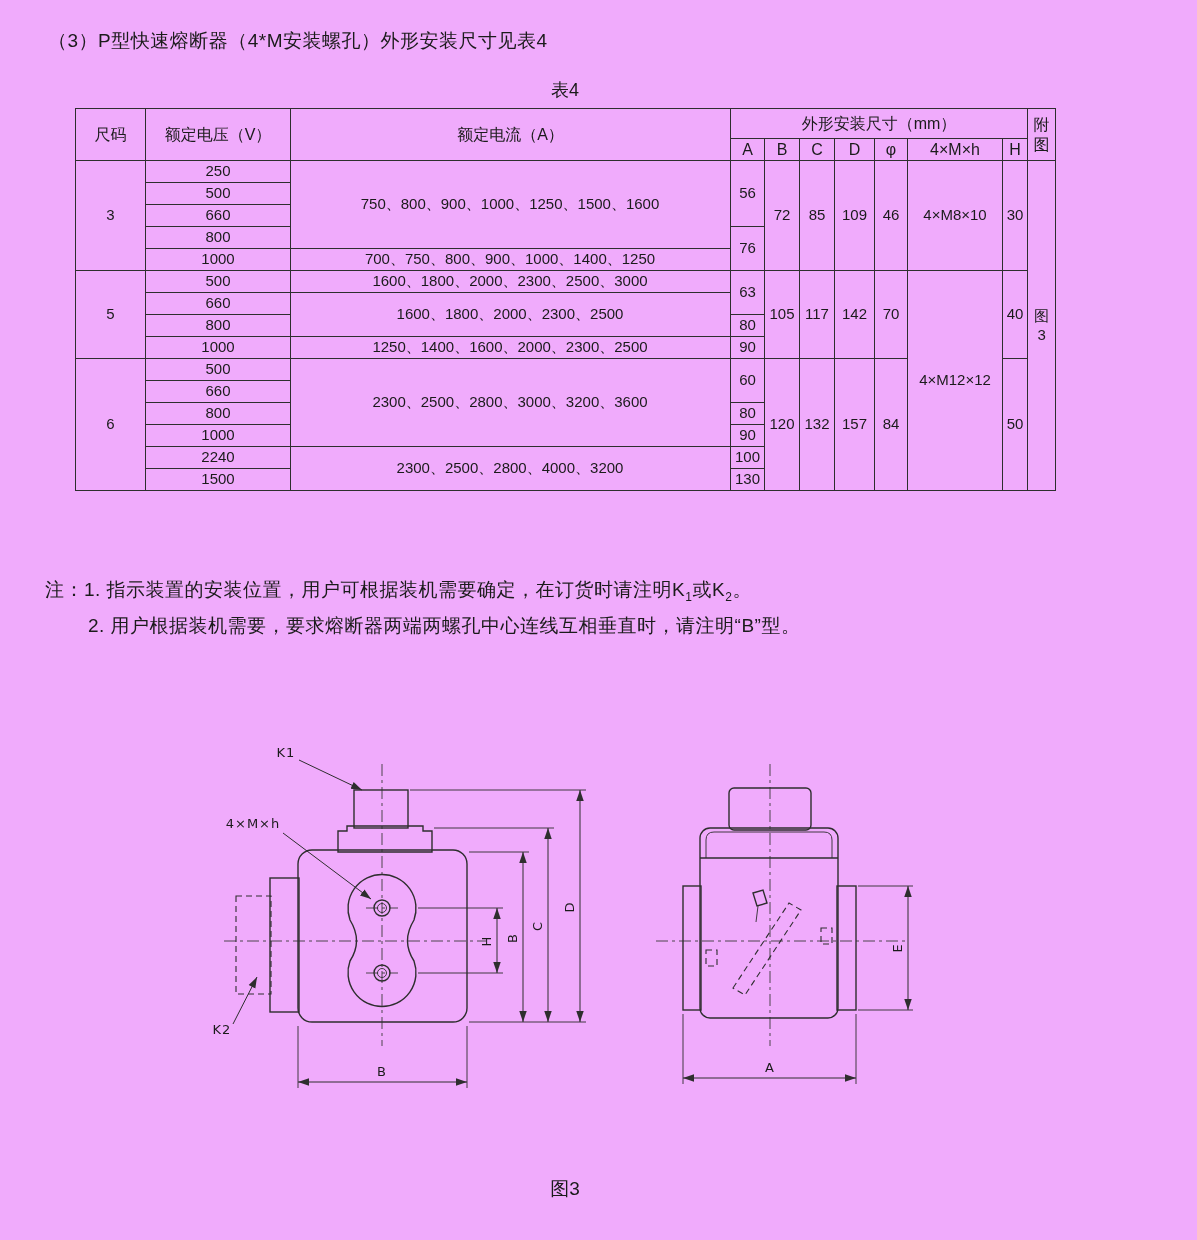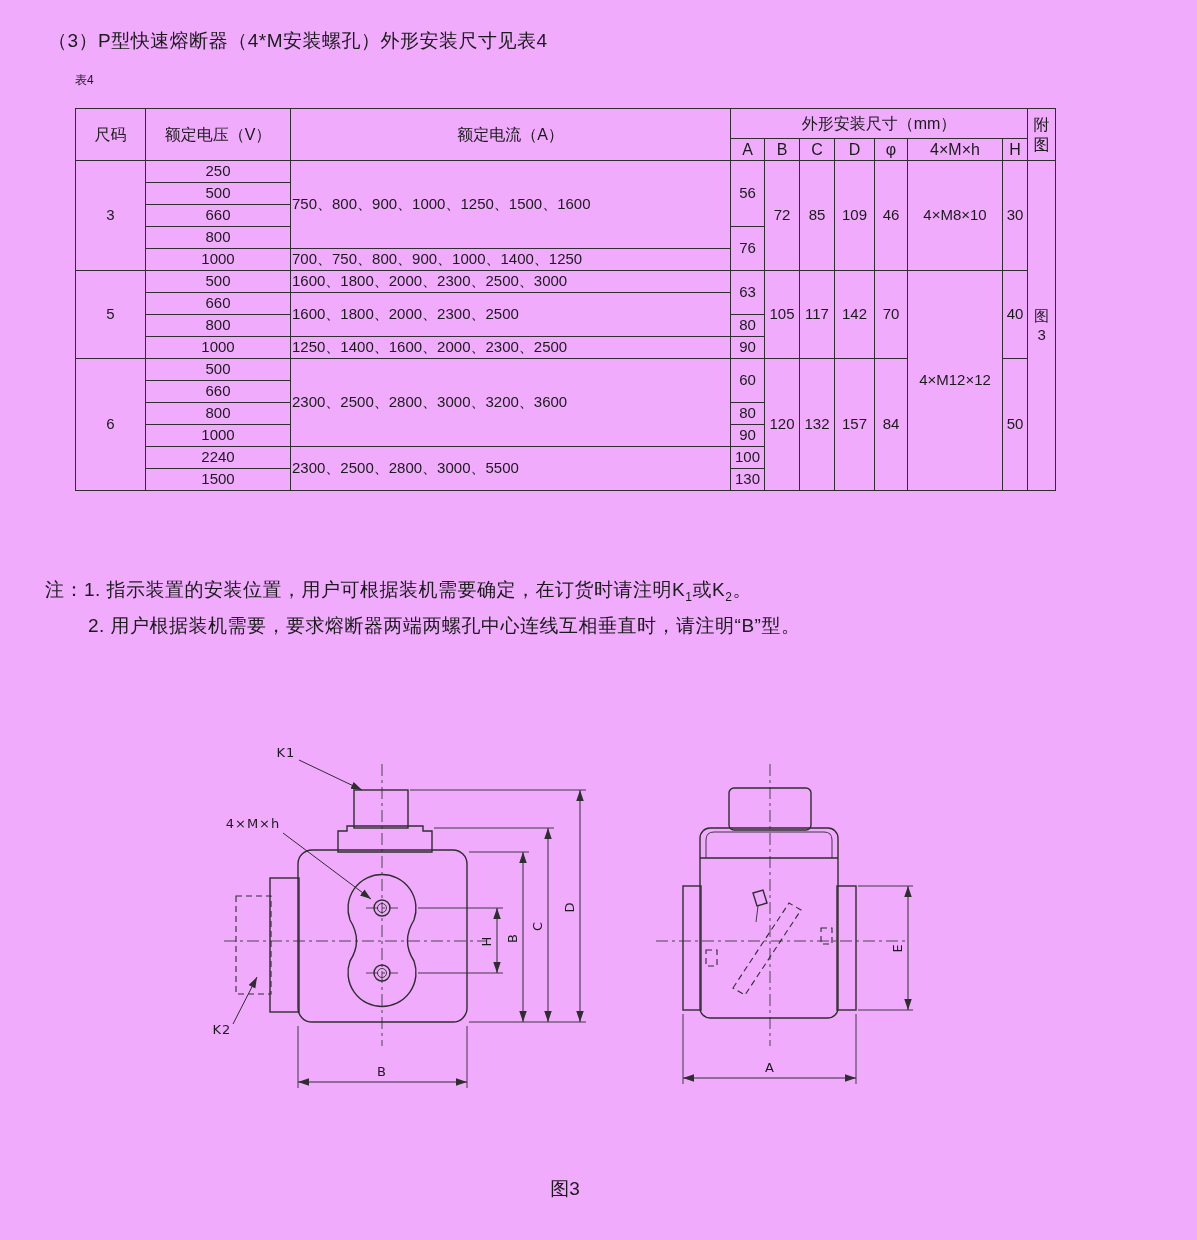--- a/index.html
+++ b/index.html
@@ -1,29 +1,29 @@
 <!DOCTYPE html>
 <html><head>
 <meta charset="utf-8">
 <style>
   * { margin:0; padding:0; box-sizing:border-box; }
   html,body { background:#ffffff; }
   body { width:1197px; height:1240px; font-family:"Liberation Sans","DejaVu Sans",sans-serif; color:#1b1b1b; position:relative; }
   .page { position:relative; width:1197px; height:1240px; background:#f0abfc; overflow:hidden; }
 
   .heading { position:absolute; top:28px; left:48px; font-size:19px; letter-spacing:.5px; }
-  .table-title { position:absolute; top:72px; left:75px; width:980px; text-align:left; font-size:12px; }
+  .table-title { position:absolute; top:78px; left:75px; width:980px; text-align:center; font-size:18px; }
 
   table.spec { position:absolute; top:108px; left:75px; width:980px; border-collapse:collapse; table-layout:fixed; font-size:15px; }
   .spec th, .spec td { border:1px solid #2e2e2e; text-align:center; vertical-align:middle; padding:0 2px; line-height:1.25; overflow:hidden; }
   .spec th { font-weight:normal; font-size:16px; }
   .spec tr.h1 th { height:30px; }
   .spec tr.h2 th { height:22px; }
   .spec td { height:22px; }
-  .spec td.cur { text-align:left; padding-left:1px; }
+  .spec td.cur { text-align:center; padding-left:1px; }
   .vcell { word-break:break-all; line-height:1.35; padding:0 5px; }
 
   .notes { font-size:19px; letter-spacing:.5px;margin-top:23px; }
   .note1 { position:absolute; top:554px; left:45px; }
   .note2 { position:absolute; top:590px; left:88px; }
   sub { font-size:12px; }
 
   svg.drawing { position:absolute; top:740px; left:0; }
   .drawing text { font-family:"DejaVu Sans",sans-serif; font-size:13px; fill:#1b1b1b; stroke:none; letter-spacing:1px; }
   .outline { stroke:#2e2e2e; fill:none; stroke-width:1.4; }
@@ -145,21 +145,21 @@
       <tr>
         <td>800</td>
         <td>80</td>
       </tr>
       <tr>
         <td>1000</td>
         <td>90</td>
       </tr>
       <tr>
         <td>2240</td>
-        <td rowspan="2" class="cur">2300、2500、2800、3000、5500</td>
+        <td rowspan="2" class="cur">2300、2500、2800、4000、3200</td>
         <td>100</td>
       </tr>
       <tr>
         <td>1500</td>
         <td>130</td>
       </tr>
     </tbody>
   </table>
 
   <div class="notes note1"><span>注：</span><span>1. 指示装置的安装位置，用户可根据装机需要确定，在订货时请注明K</span><sub>1</sub><span>或K</span><sub>2</sub><span>。</span></div>

